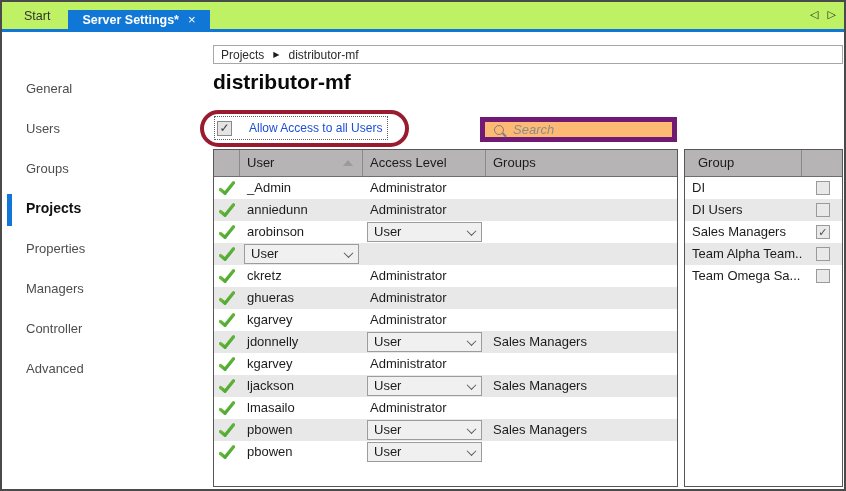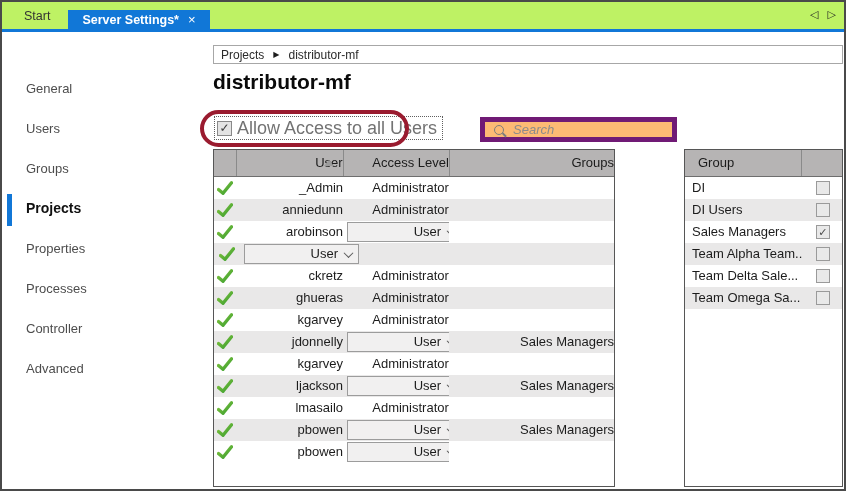--- a/index.html
+++ b/index.html
@@ -22,32 +22,32 @@
 
   
   .breadcrumb{position:absolute;left:211px;top:43px;width:630px;height:19px;box-sizing:border-box;border:1px solid #a7a7a7;display:flex;align-items:center;font-size:12px;color:#2b2b2b;padding-left:7px;}
   .bc-sep{font-size:8px;margin:0 9px;color:#1c1c1c;}
   .page-title{position:absolute;left:211px;top:68px;font-size:21px;font-weight:bold;color:#0a0a0a;}
 
   
   .annotation-oval{position:absolute;left:198px;top:108px;width:209px;height:37px;box-sizing:border-box;border:4px solid #9a1b2f;border-radius:19px;pointer-events:none;}
   .allow-wrap{position:absolute;left:212px;top:114px;height:22px;display:flex;align-items:center;border:1px dotted #5f5f5f;padding:0 5px 0 2px;}
   .cbx{width:13px;height:13px;box-sizing:content-box;border:1px solid #898989;background:#e4e4e4;font-size:12px;line-height:13px;text-align:center;color:#3d3d3d;}
-  .allow-label{margin-left:5px;font-size:18px;color:#737373;}
+  .allow-label{margin-left:17px;font-size:12px;color:#1d4ed8;}
 
   
   .searchbox{position:absolute;left:478px;top:115px;width:197px;height:25px;box-sizing:border-box;border:5px solid #701a75;background:#fdba74;display:flex;align-items:center;}
   .mag{position:relative;width:8px;height:8px;border:1.5px solid #7e7e7e;border-radius:50%;margin-left:9px;flex:none;}
   .mag::after{content:"";position:absolute;width:5px;height:1.5px;background:#7e7e7e;transform:rotate(45deg);right:-4px;bottom:-2px;}
   .searchbox input{border:none;outline:none;background:transparent;margin-left:7px;width:150px;font-size:13px;font-family:"Liberation Sans",sans-serif;color:#333;}
   .searchbox input::placeholder{font-style:italic;color:#8c8c8c;opacity:1;}
 
   
   .grid{position:absolute;top:147px;box-sizing:border-box;border:1px solid #565656;background:#fff;}
-  .grid.users{left:211px;width:402px;height:338px;text-align:right;}
+  .grid.users{left:211px;width:465px;height:338px;}
   .grid.groups{left:682px;width:159px;height:338px;}
   .ghead{display:flex;height:27px;background:#b6b4b4;border-bottom:1px solid #6e6e6e;box-sizing:border-box;}
   .ghead .hcell{box-sizing:border-box;border-right:1px solid #8a8a8a;font-size:13px;color:#1b1b1b;line-height:25px;padding-left:7px;position:relative;}
   .ghead .hcell:last-child{border-right:none;}
   .sort-up{position:absolute;right:9px;top:10px;width:0;height:0;border-left:5px solid transparent;border-right:5px solid transparent;border-bottom:6px solid #9b9b9b;}
   .grow{display:flex;height:22px;font-size:13px;color:#1c1c1c;}
   .gbody .grow:nth-child(even){background:#e9e8e8;}
   .cell{box-sizing:border-box;line-height:22px;padding-left:7px;overflow:hidden;white-space:nowrap;}
   .c-check{width:26px;padding-left:0;display:flex;align-items:center;justify-content:center;}
   .c-user{width:123px;}
@@ -94,21 +94,21 @@
     </div>
   </div>
   <div class="tabstrip"></div>
 
   <div class="side-activebar"></div>
   <div class="side-item" style="top:78px">General</div>
   <div class="side-item" style="top:118px">Users</div>
   <div class="side-item" style="top:158px">Groups</div>
   <div class="side-item active" style="top:197px">Projects</div>
   <div class="side-item" style="top:238px">Properties</div>
-  <div class="side-item" style="top:278px">Processes</div>
+  <div class="side-item" style="top:278px">Managers</div>
   <div class="side-item" style="top:318px">Controller</div>
   <div class="side-item" style="top:358px">Advanced</div>
 
   <div class="breadcrumb">
     <span>Projects</span>
     <span class="bc-sep">▶</span>
     <span>distributor-mf</span>
   </div>
 
   <div class="page-title">distributor-mf</div>
@@ -362,28 +362,22 @@
             <span class="gbox">✓</span>
           </div>
       </div>
       <div class="grow">
         <div class="cell g-name">Team Alpha Team...</div>
         <div class="g-chk">
             <span class="gbox"></span>
           </div>
       </div>
       <div class="grow">
-        <div class="cell g-name">Team Delta Sale...</div>
+        <div class="cell g-name">Team Omega Sa...</div>
         <div class="g-chk">
             <span class="gbox"></span>
           </div>
       </div>
-      <div class="grow">
-        <div class="cell g-name">Team Omega Sa...</div>
-        <div class="g-chk">
-            <span class="gbox"></span>
-          </div>
-      </div>
 
     </div>
   </div>
 
 </div>
 
 </body></html>

